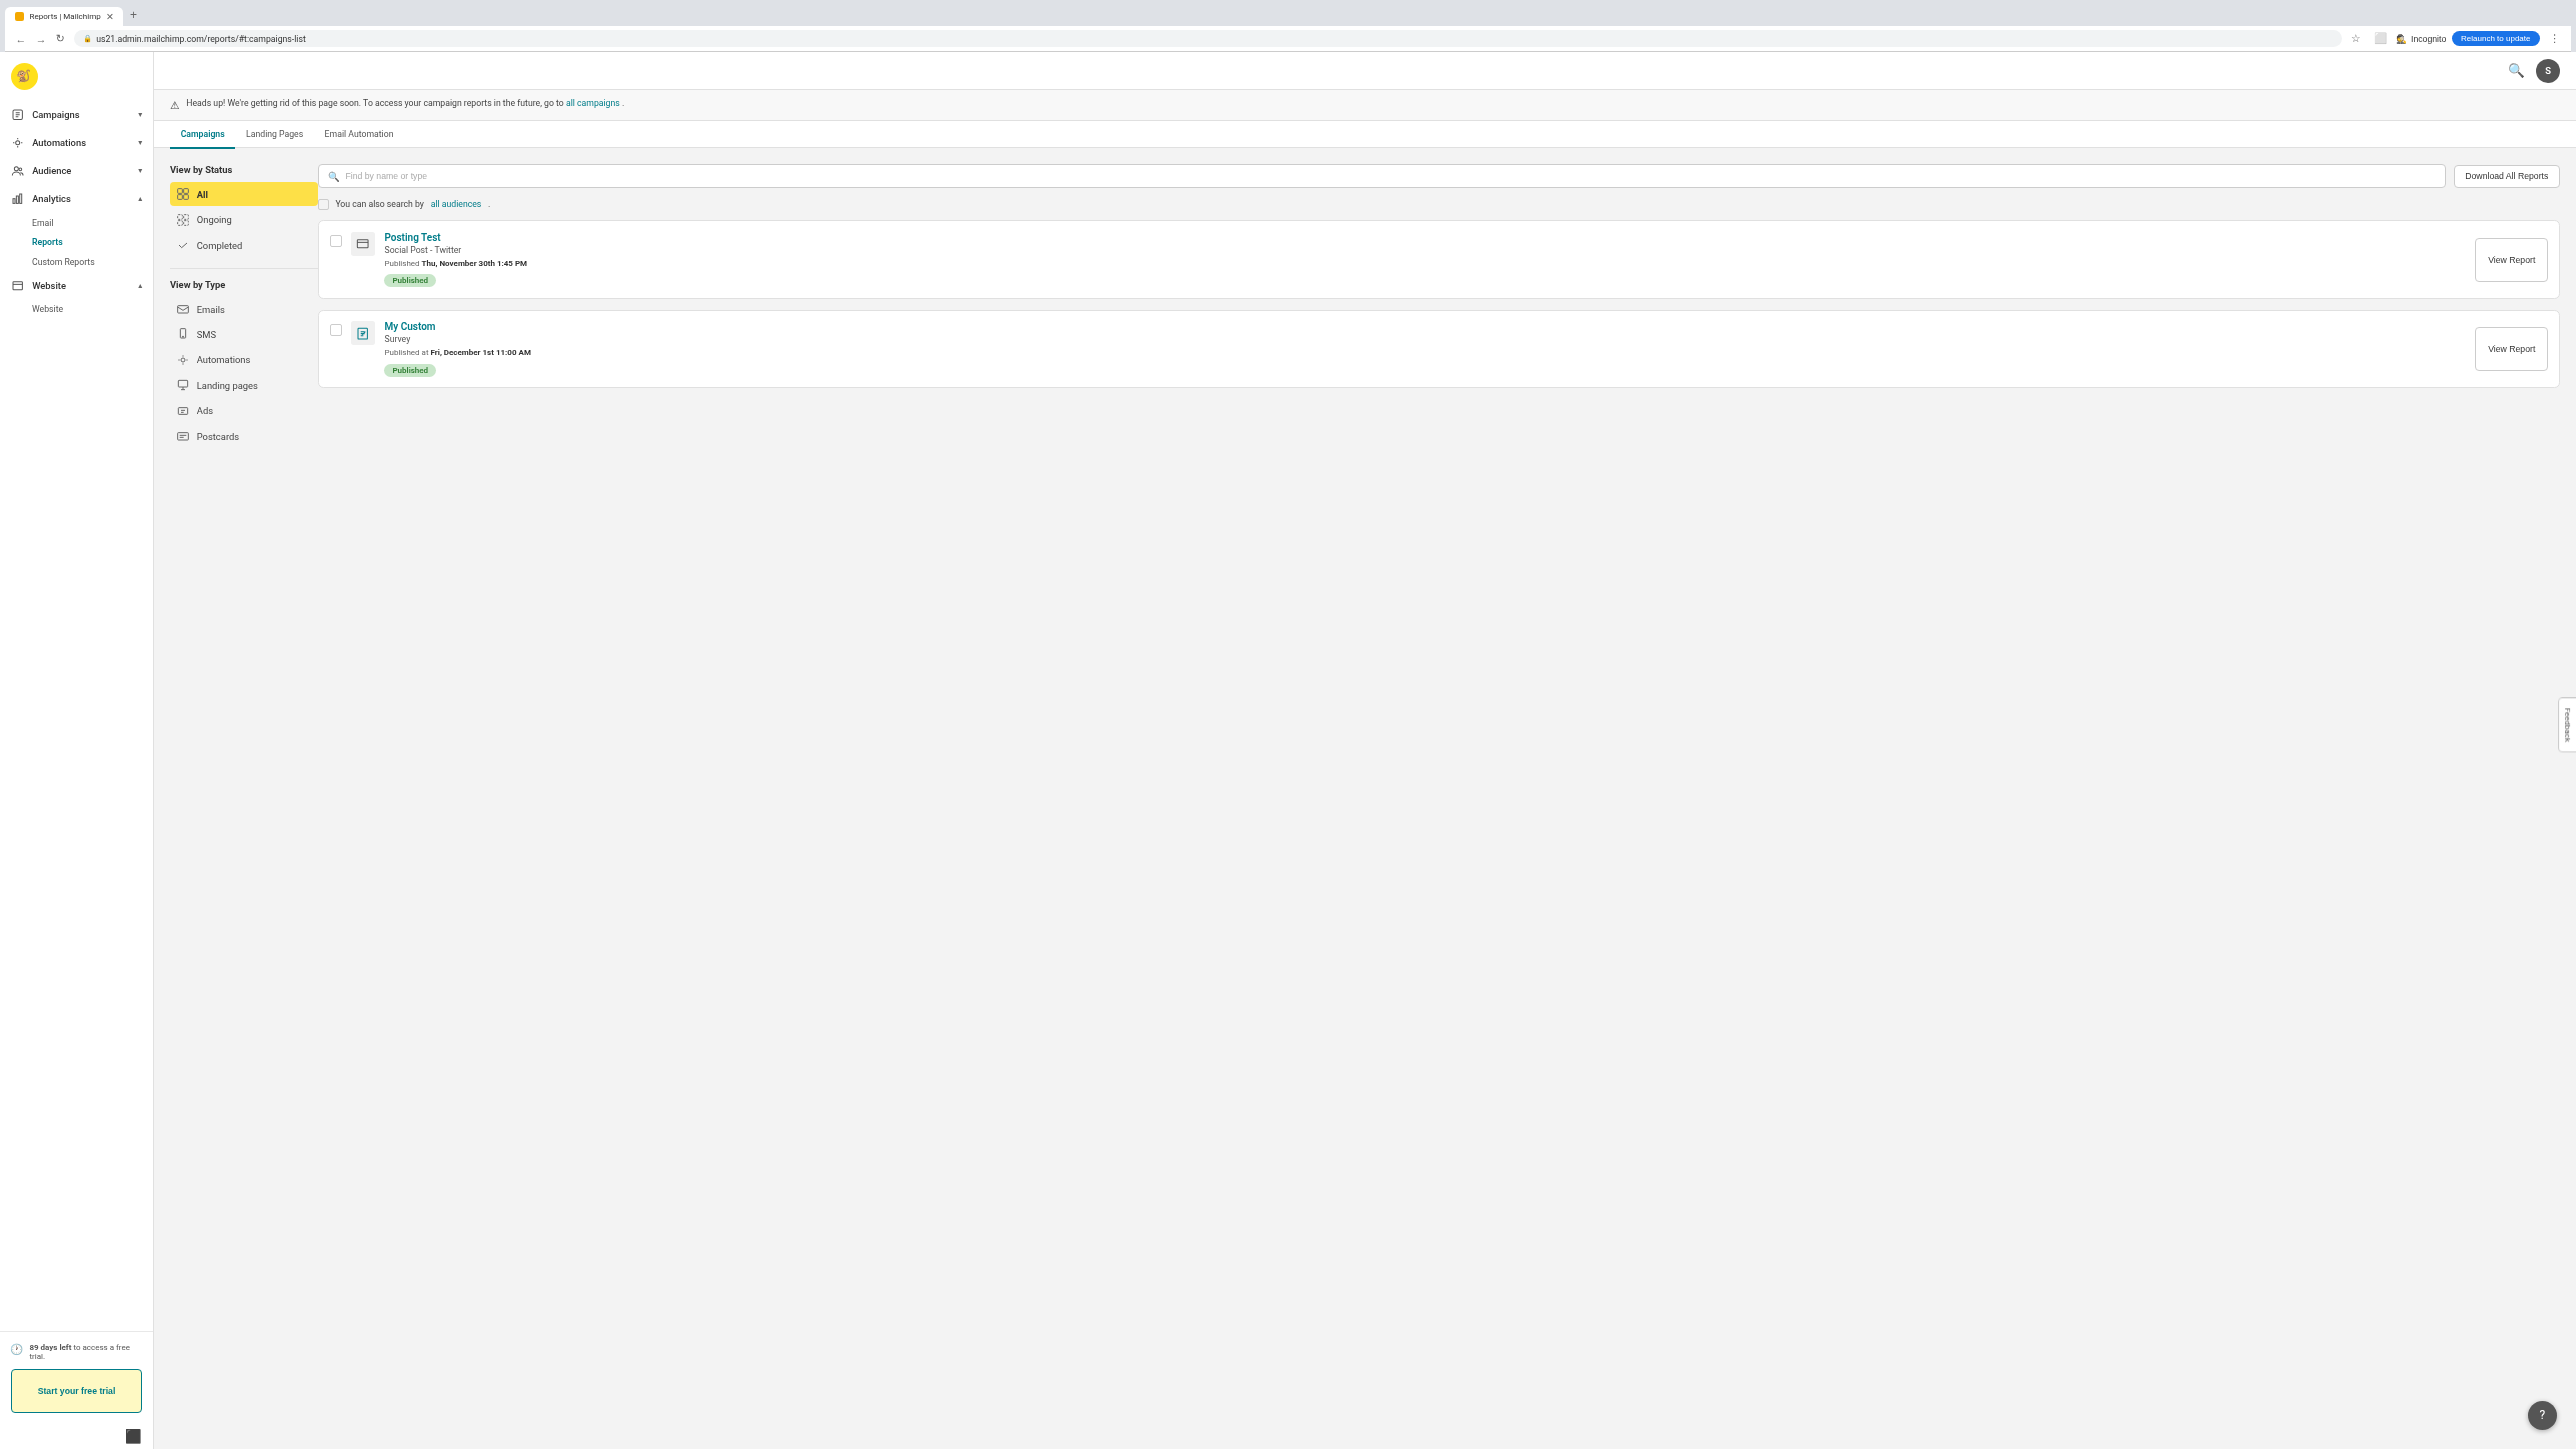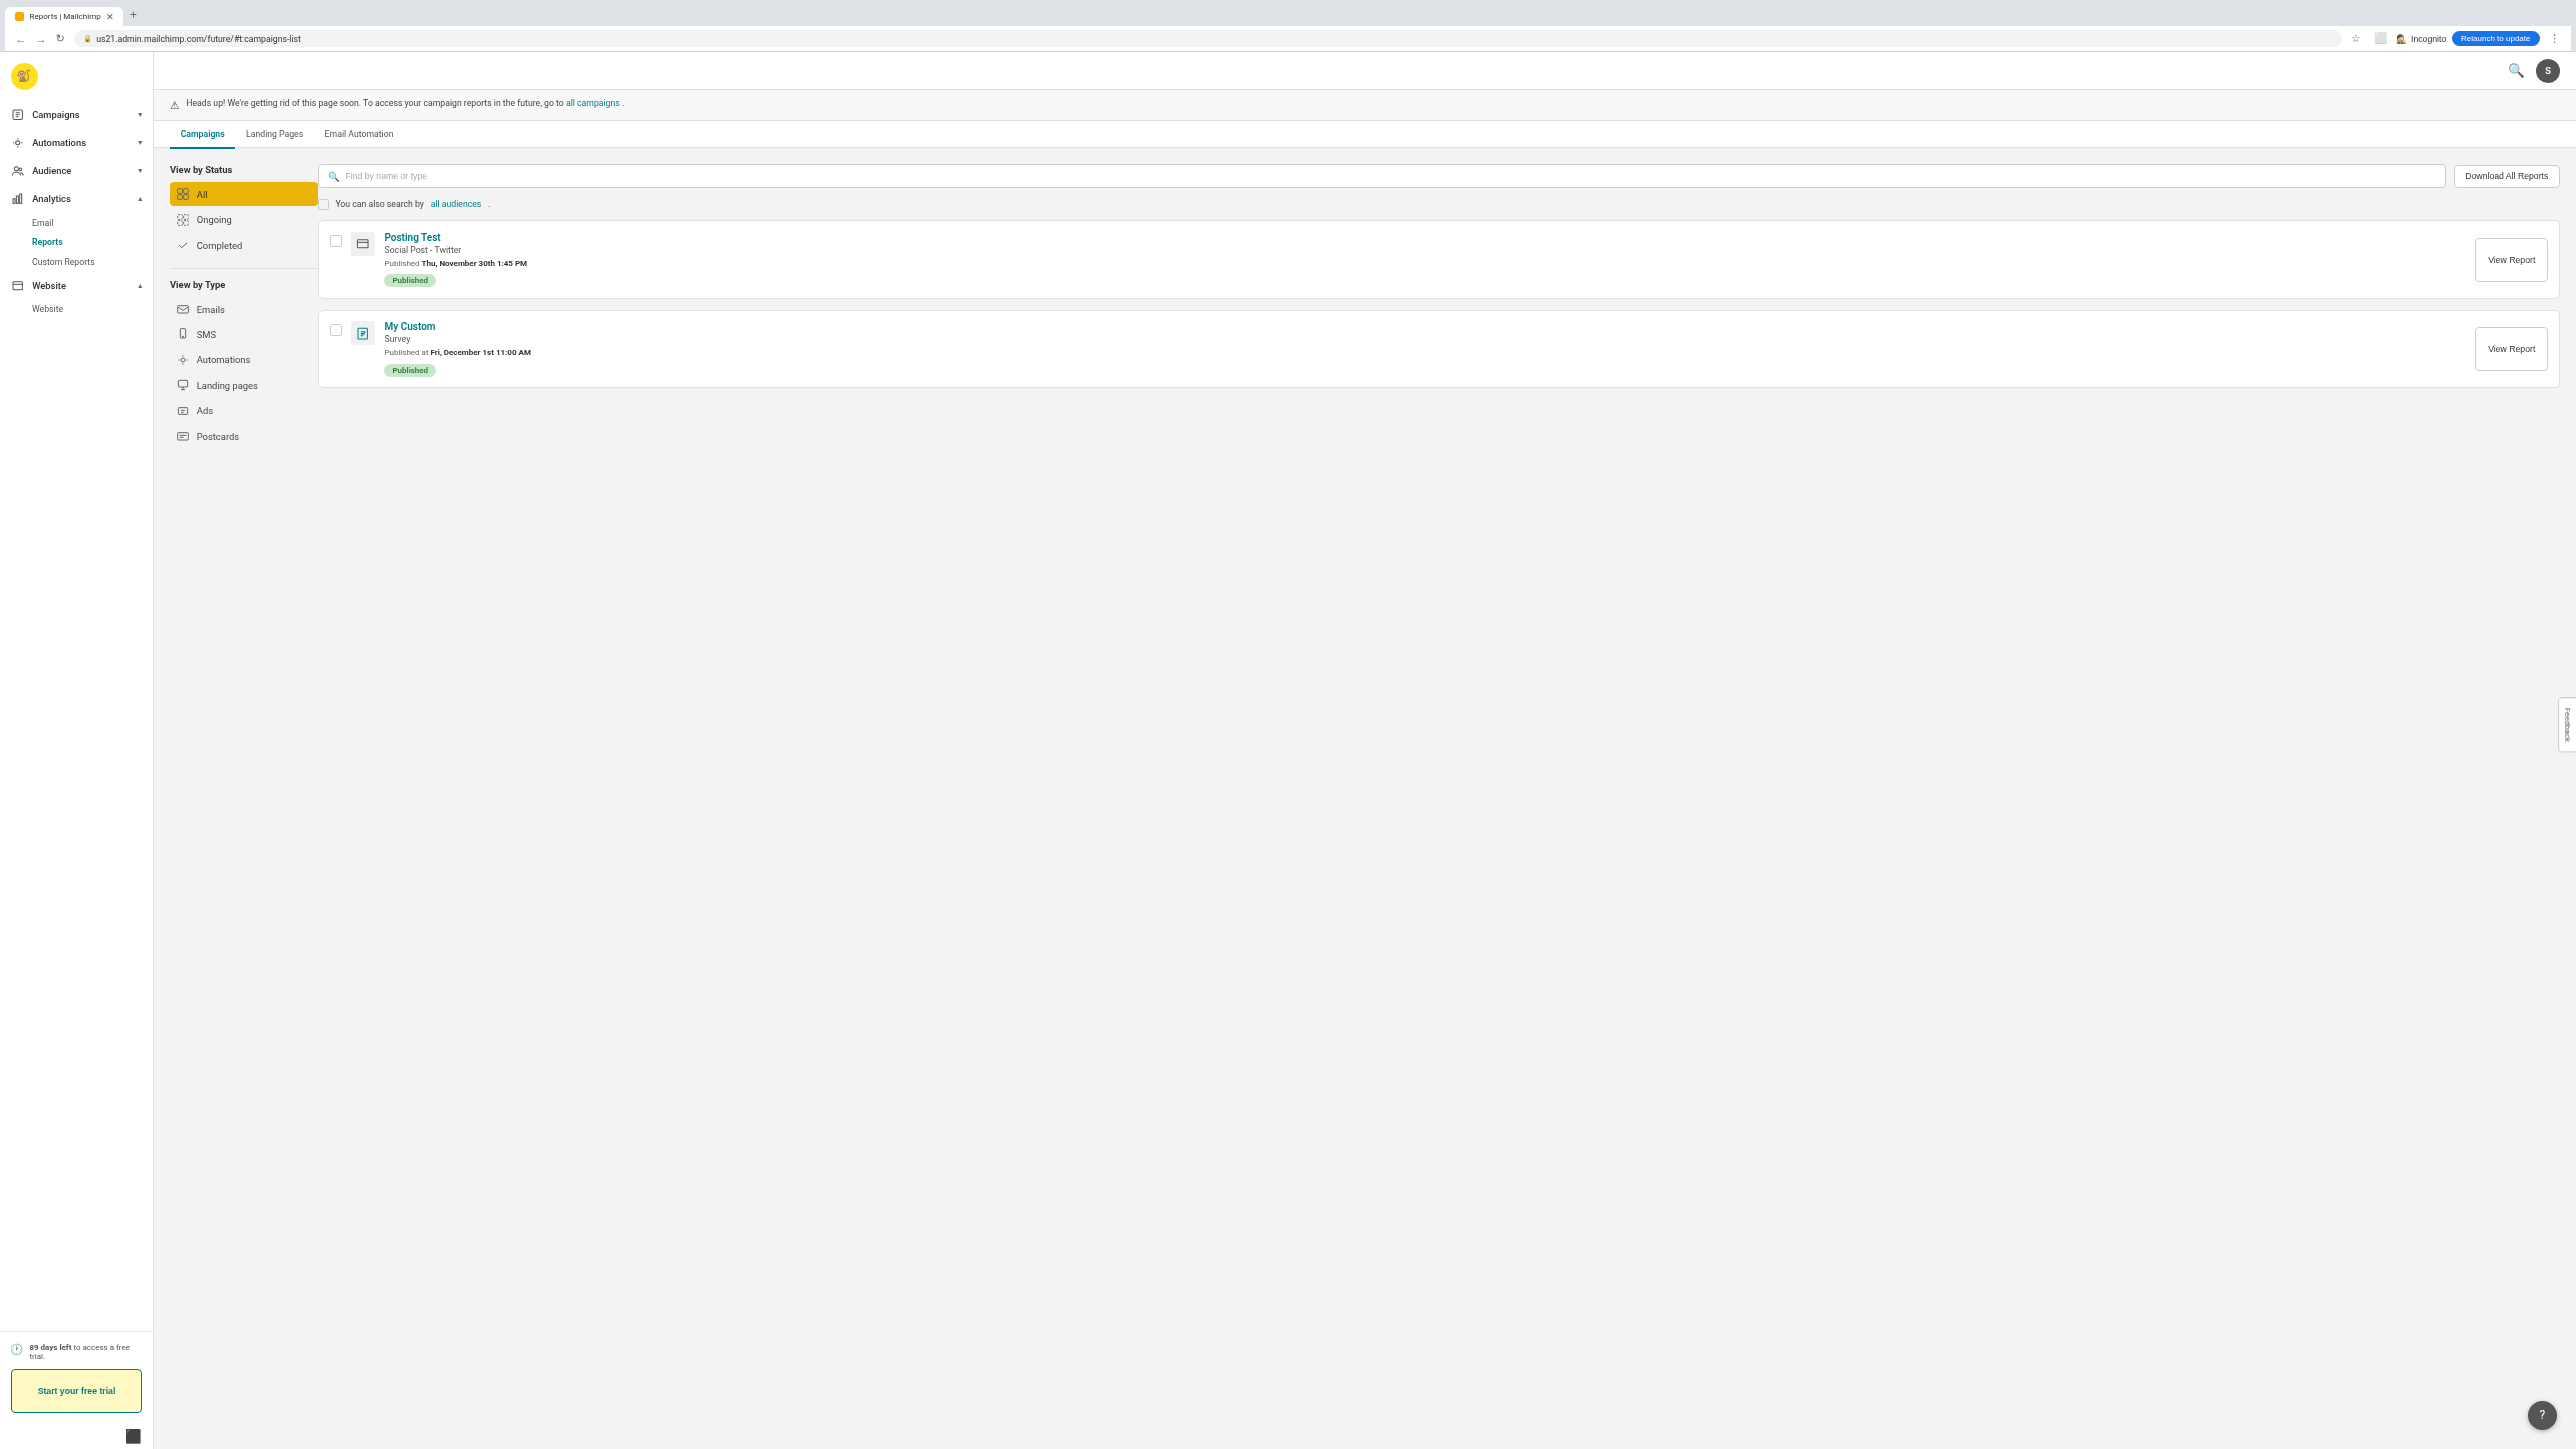--- a/index.html
+++ b/index.html
@@ -67,21 +67,21 @@
     .content-tab { padding: 8px 10.7px; font-size: 8.7px; color: #555; cursor: pointer; border-bottom: 2px solid transparent; margin-bottom: -1.3px; }
     .content-tab.active { color: #007c89; border-bottom-color: #007c89; font-weight: 600; }
 
     
     .reports-body { display: flex; gap: 0; padding: 16px; }
 
     
     .filters-panel { width: 148px; flex-shrink: 0; }
     .filter-section-title { font-size: 9.4px; font-weight: 700; color: #333; margin-bottom: 6.7px; }
     .filter-item { display: flex; align-items: center; gap: 6.7px; padding: 5.4px 6.7px; border-radius: 4px; cursor: pointer; font-size: 9.4px; color: #444; margin-bottom: 1.3px; }
-    .filter-item.active { background: #eab308; font-weight: 400; color: #333; }
+    .filter-item.active { background: #fde047; font-weight: 700; color: #333; }
     .filter-icon { width: 13.4px; height: 13.4px; display: flex; align-items: center; justify-content: center; font-size: 9.4px; color: #666; flex-shrink: 0; }
     .filter-divider { height: 0.7px; background: #e0e0e0; margin: 10.7px 0; }
 
     
     .reports-list { flex: 1; min-width: 0; }
     .search-download-row { display: flex; align-items: center; gap: 8px; margin-bottom: 10.7px; }
     .search-box { flex: 1; display: flex; align-items: center; gap: 5.4px; background: #fff; border: 0.7px solid #ccc; border-radius: 4px; padding: 5.4px 9.4px; }
     .search-box input { border: none; outline: none; font-size: 8.7px; color: #333; width: 100%; background: transparent; }
     .search-box input::placeholder { color: #aaa; }
     .search-icon-span { color: #888; font-size: 9.4px; }
@@ -130,21 +130,21 @@
     <button class="tab-new">+</button>
   </div>
   <div class="address-bar">
     <div class="nav-btns">
       <button class="nav-btn">←</button>
       <button class="nav-btn">→</button>
       <button class="nav-btn">↻</button>
     </div>
     <div class="url-bar">
       <span class="url-lock">🔒</span>
-      <span class="url-text">us21.admin.mailchimp.com/future/#t:campaigns-list</span>
+      <span class="url-text">us21.admin.mailchimp.com/reports/#t:campaigns-list</span>
     </div>
     <div class="addr-actions">
       <button class="addr-btn">☆</button>
       <button class="addr-btn">⬜</button>
       <div class="incognito-area">
         <button class="incognito-badge">
           <span>🕵</span>
           <span>Incognito</span>
         </button>
       </div>

